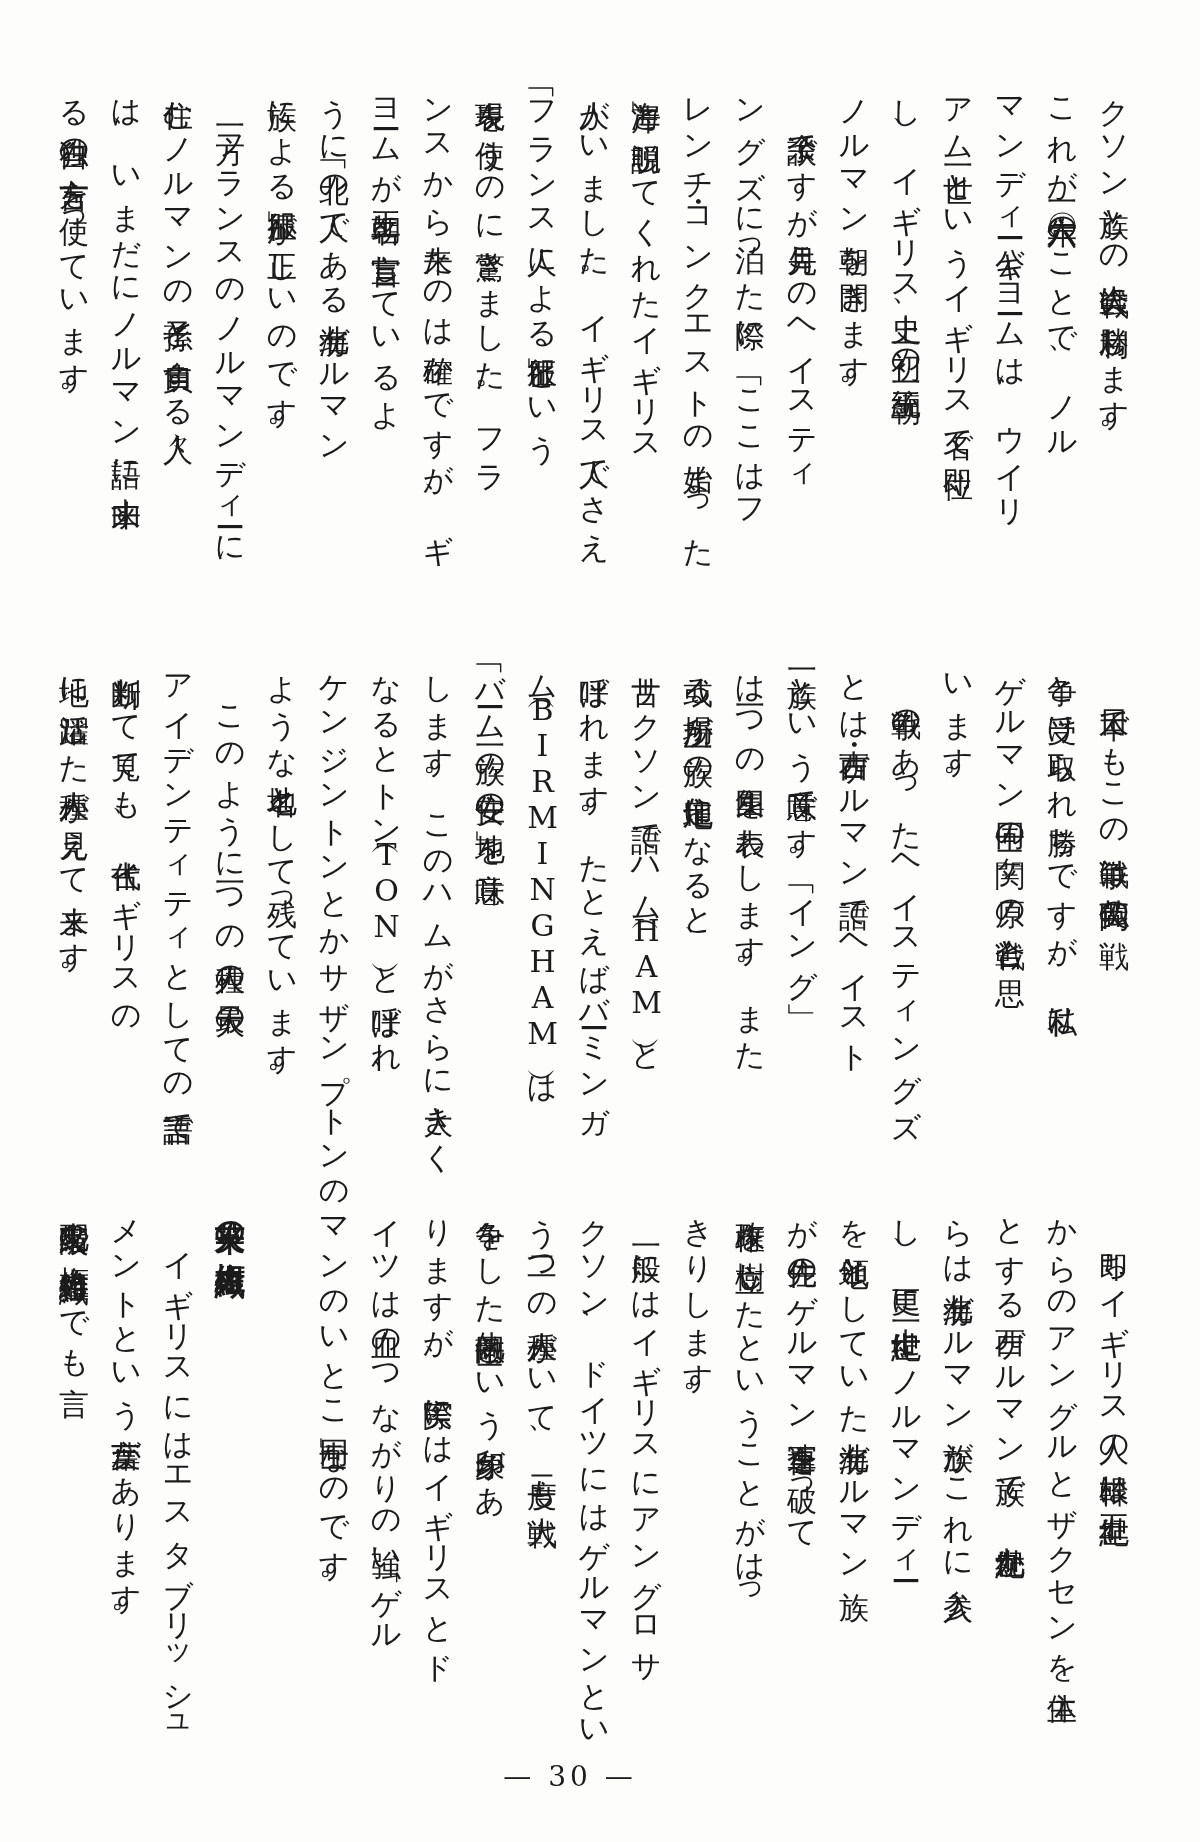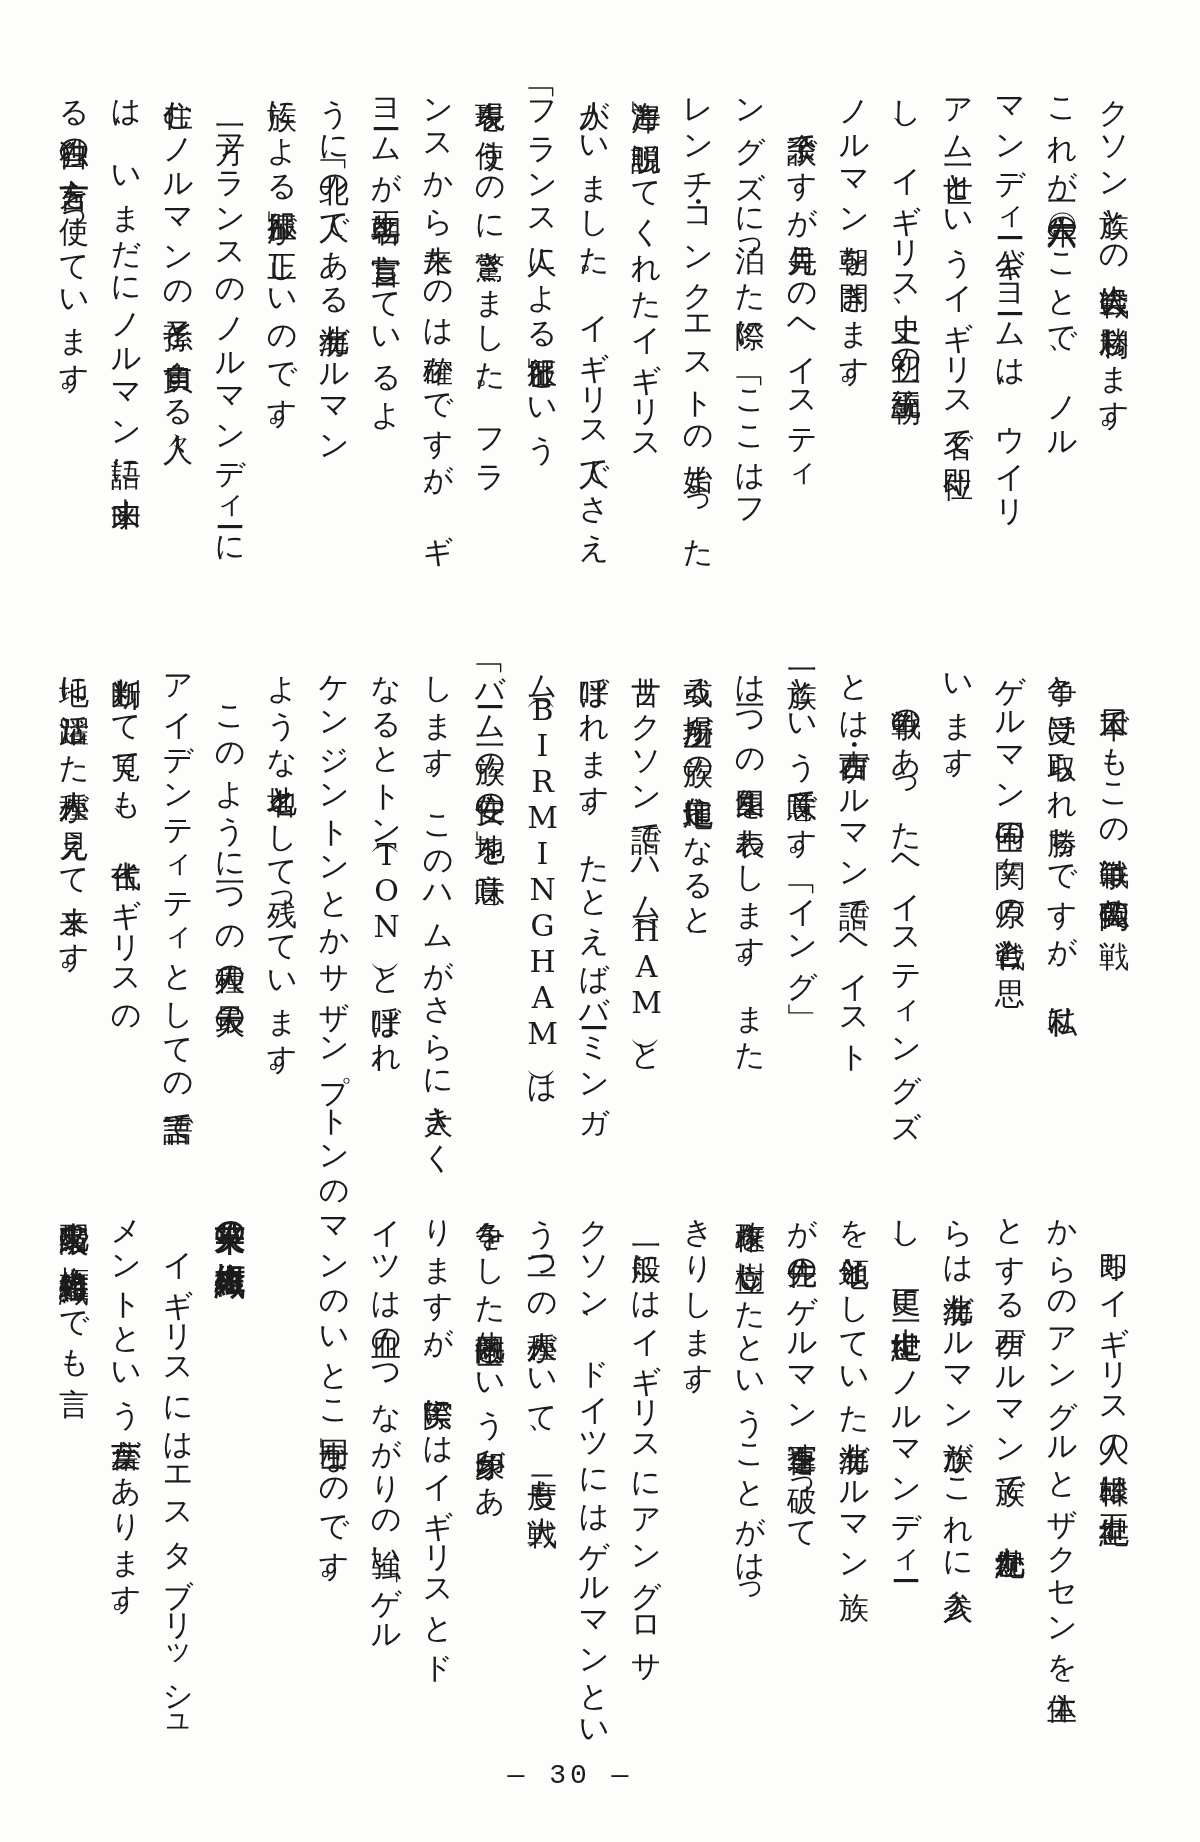--- a/index.html
+++ b/index.html
@@ -41,21 +41,20 @@
   }
   .page-number {
     position: absolute;
     top: 1760px;
     left: 0;
     width: 1140px;
     text-align: center;
     font-size: 28px;
     letter-spacing: 4px;
     color: #1b1b1b;
-    font-family: Liberation Mono, monospace;
   }
 </style>
 </head>
 <body>
 
 <div class="page">
   <section class="text-block" style="top: 78px; height: 516px;">
       <div class="col">クソン族との大会戦に勝利します。</div>
       <div class="col">これが一〇六六年のことで、ノル</div>
       <div class="col">マンディー公ギヨームは、ウイリ</div>

